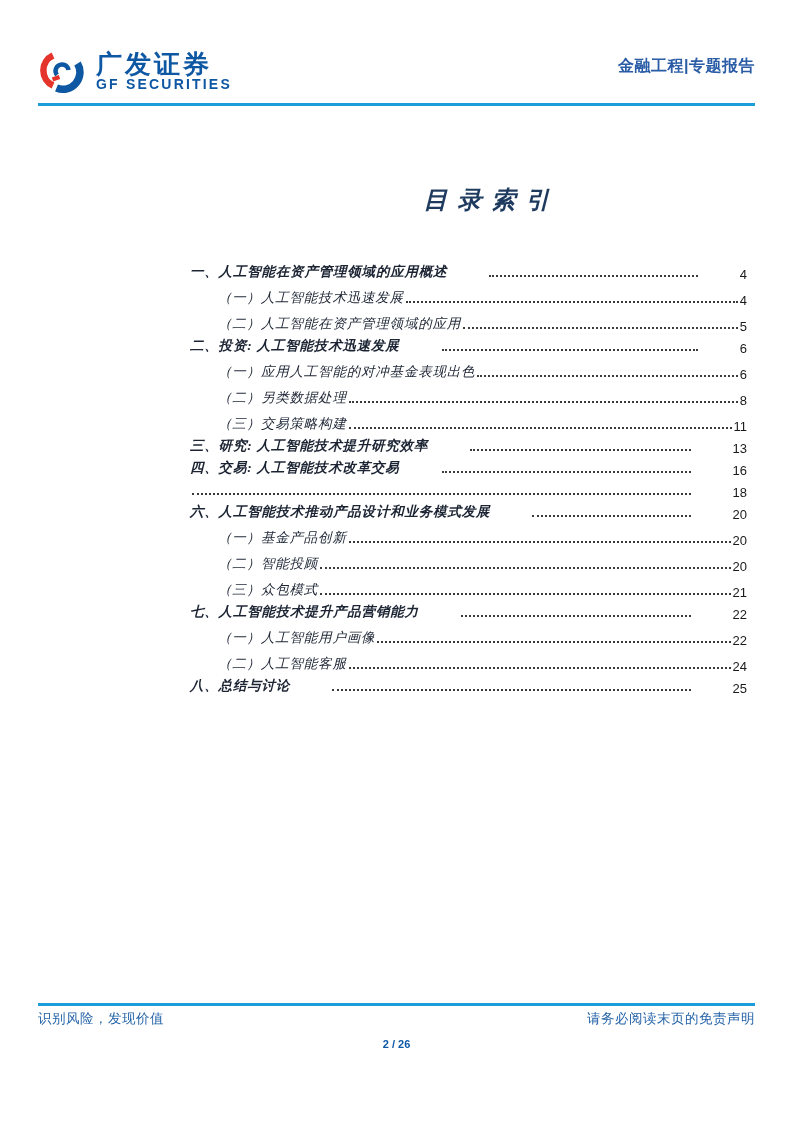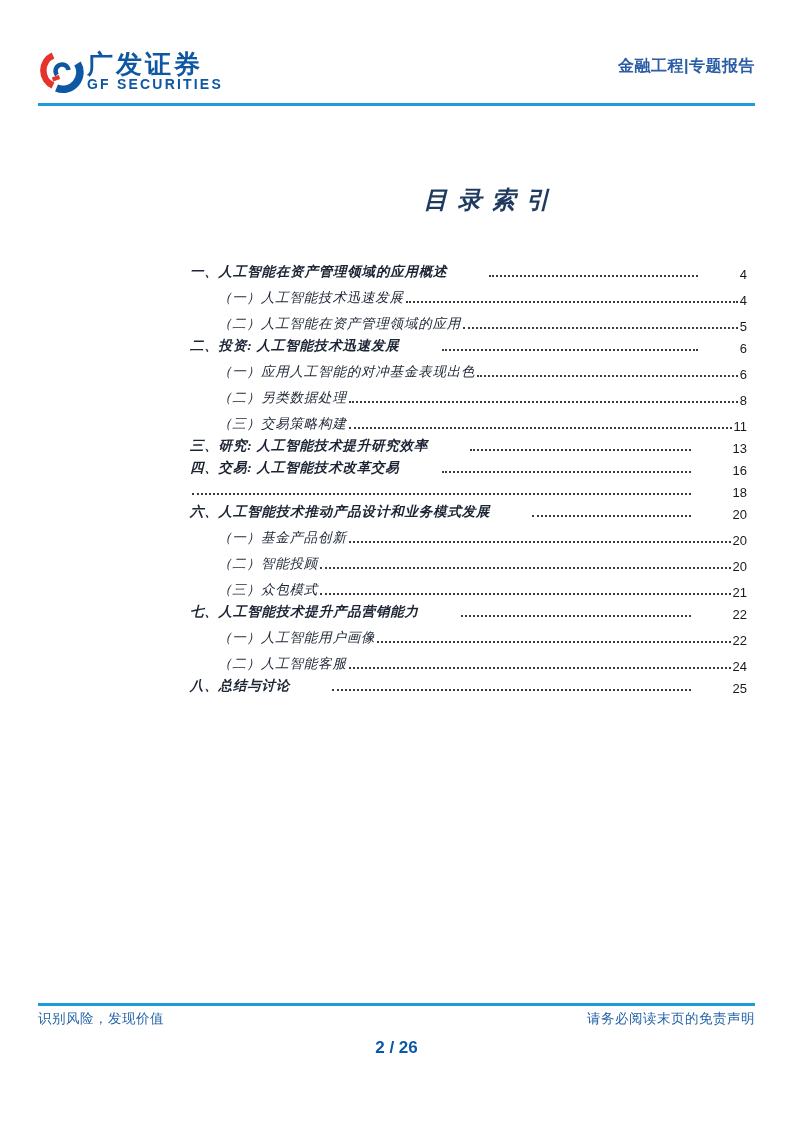--- a/index.html
+++ b/index.html
@@ -5,21 +5,21 @@
   * { margin:0; padding:0; box-sizing:border-box; }
   html,body { background:#ffffff; }
   .page {
     position:relative; width:793px; height:1122px; margin:0 auto;
     background:#ffffff; overflow:hidden;
     font-family:"Liberation Serif", serif;
   }
 
   
   .header { position:absolute; left:38px; right:38px; top:48px; height:50px; }
-  .logo { display:flex; align-items:center; gap:3px; }
+  .logo { display:flex; align-items:center; gap:12px; }
   .logo-icon { width:46px; height:46px; }
   .logo-text { display:flex; flex-direction:column; line-height:1; }
   .logo-cn {
     font-family:"Liberation Sans", sans-serif; font-weight:bold;
     font-size:26px; letter-spacing:3px; color:#0E57A3;
   }
   .logo-en {
     font-family:"Liberation Sans", sans-serif; font-weight:bold;
     font-size:14px; letter-spacing:2.2px; color:#0E57A3; margin-top:0;
   }
@@ -69,21 +69,21 @@
   .footer-left, .footer-right {
     position:absolute; top:1010px;
     font-family:"Liberation Sans", sans-serif; font-size:13.5px;
     color:#2463A8; letter-spacing:0.5px;
   }
   .footer-left { left:38px; }
   .footer-right { right:38px; }
   .footer-page {
     position:absolute; left:0; right:0; top:1038px; text-align:center;
     font-family:"Liberation Sans", sans-serif; font-weight:bold;
-    font-size:17px; color:#0B57A8;
+    font-size:11px; color:#0B57A8;
   }
 </style>
 </head>
 <body>
 
 <div class="page">
 
   <div class="header">
     <div class="logo">
       <svg class="logo-icon" viewBox="0 0 92 92" xmlns="http://www.w3.org/2000/svg">

